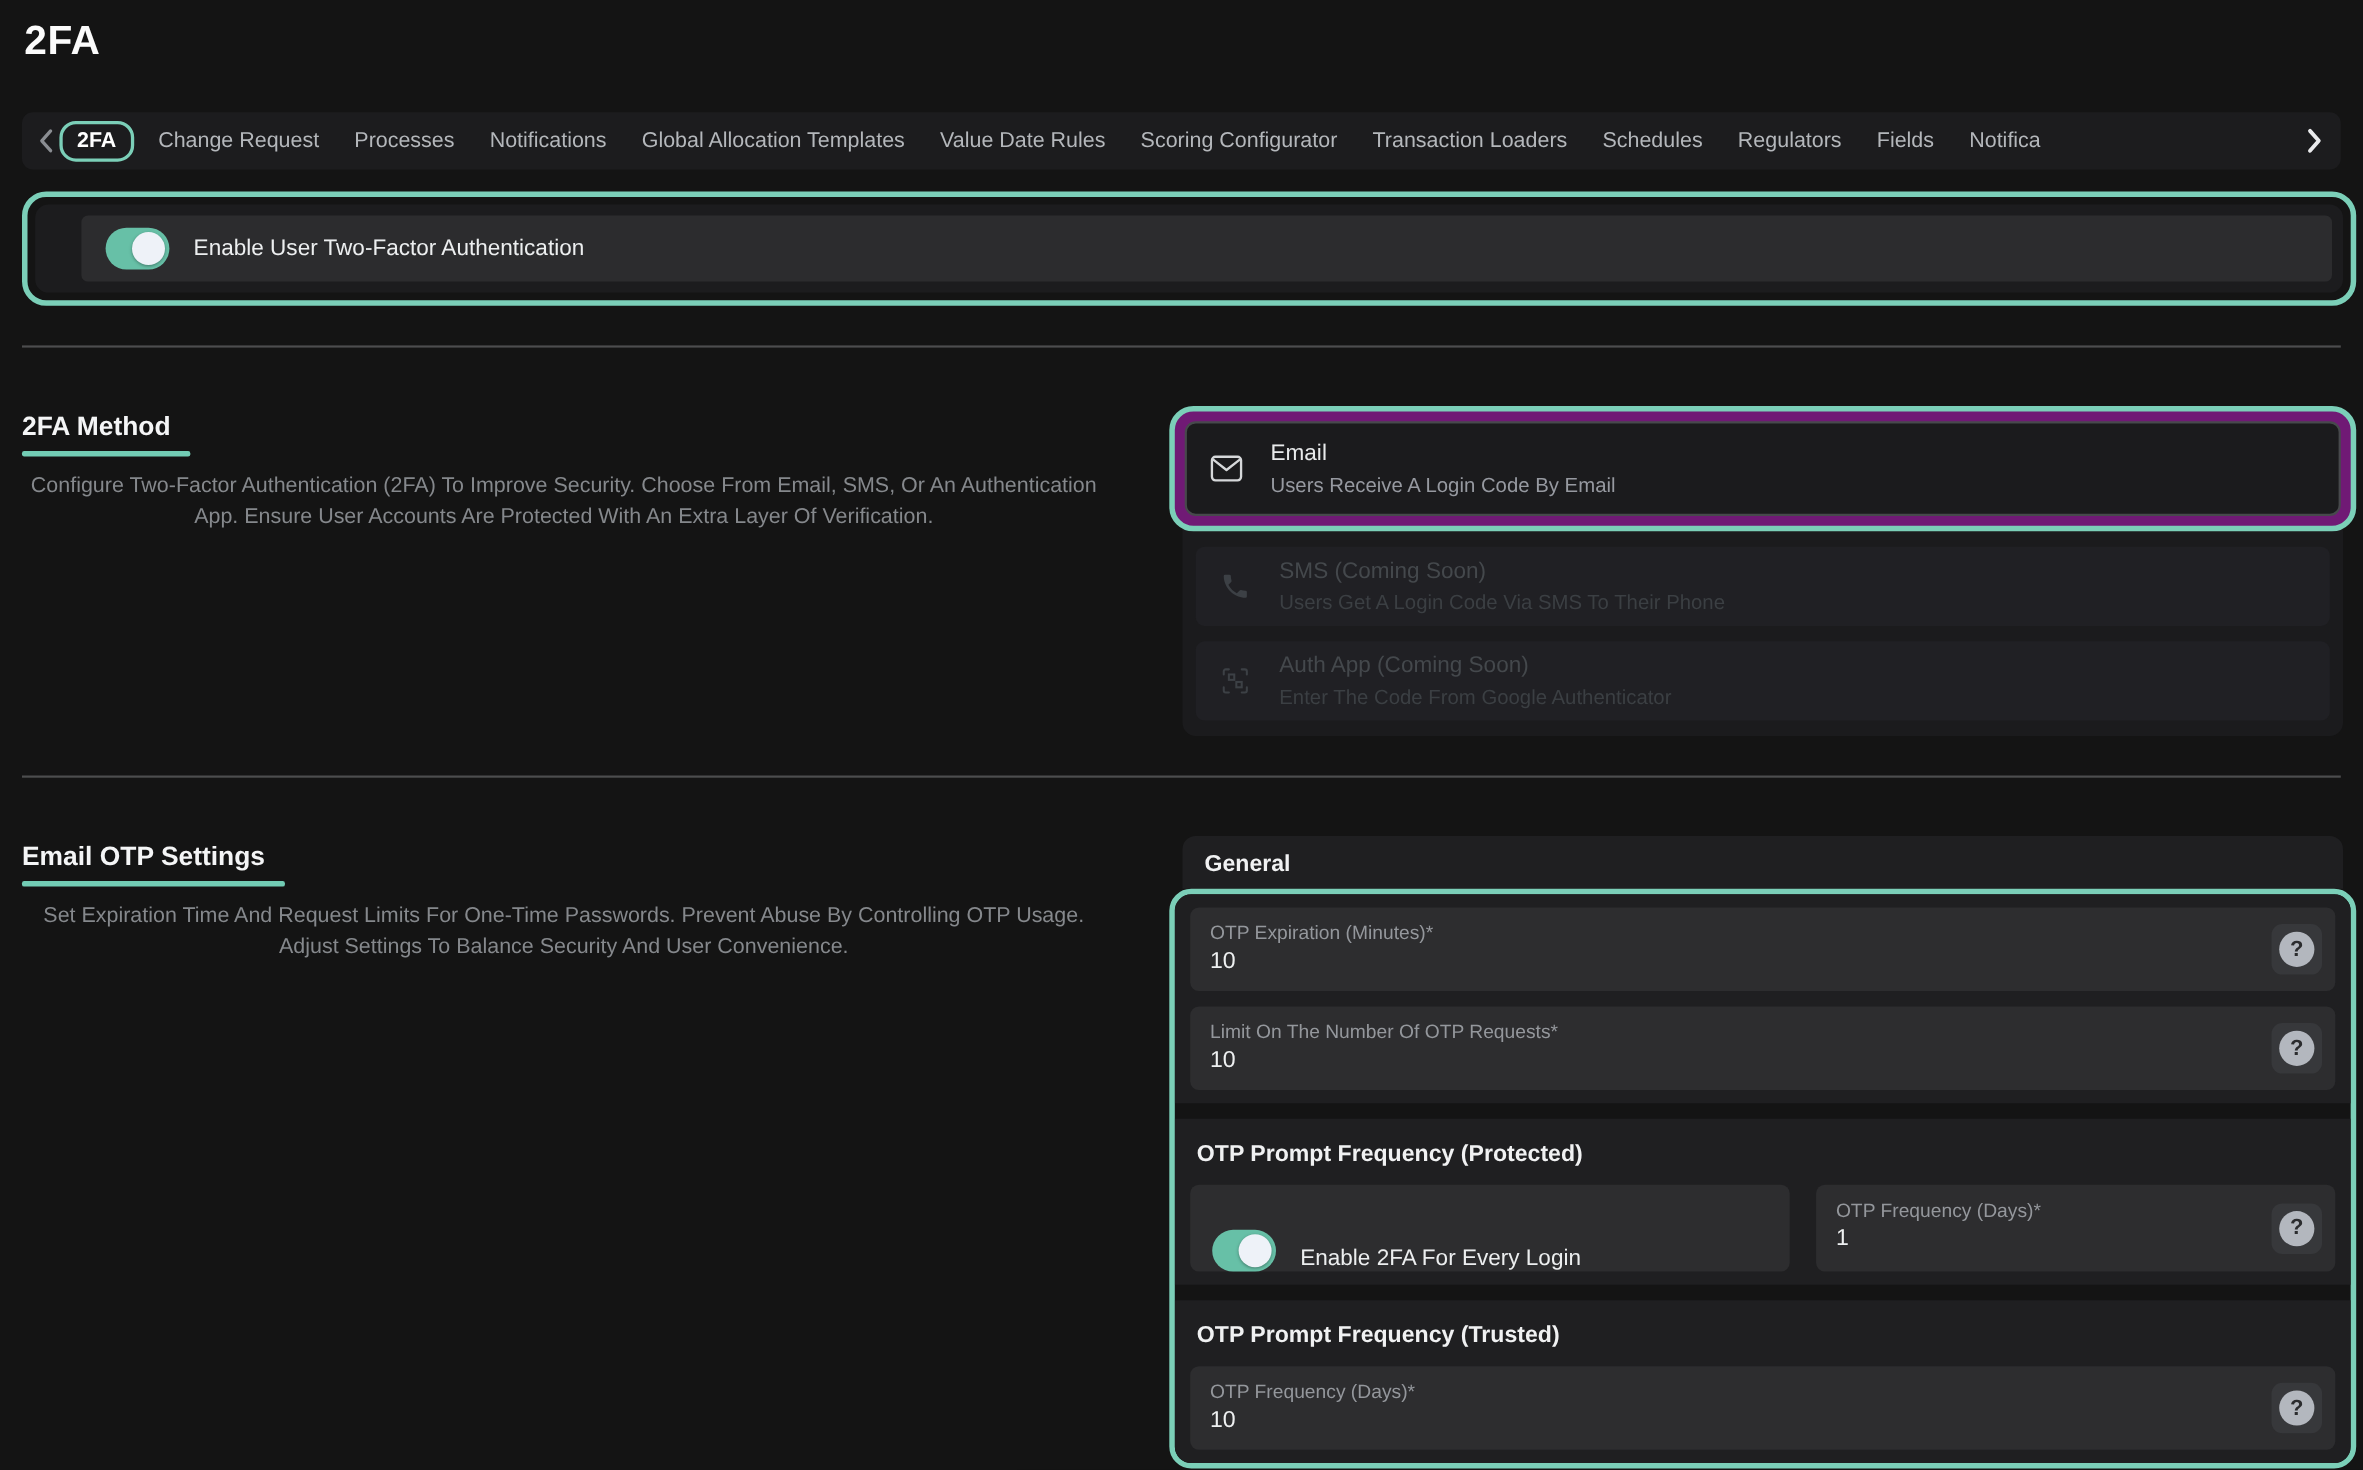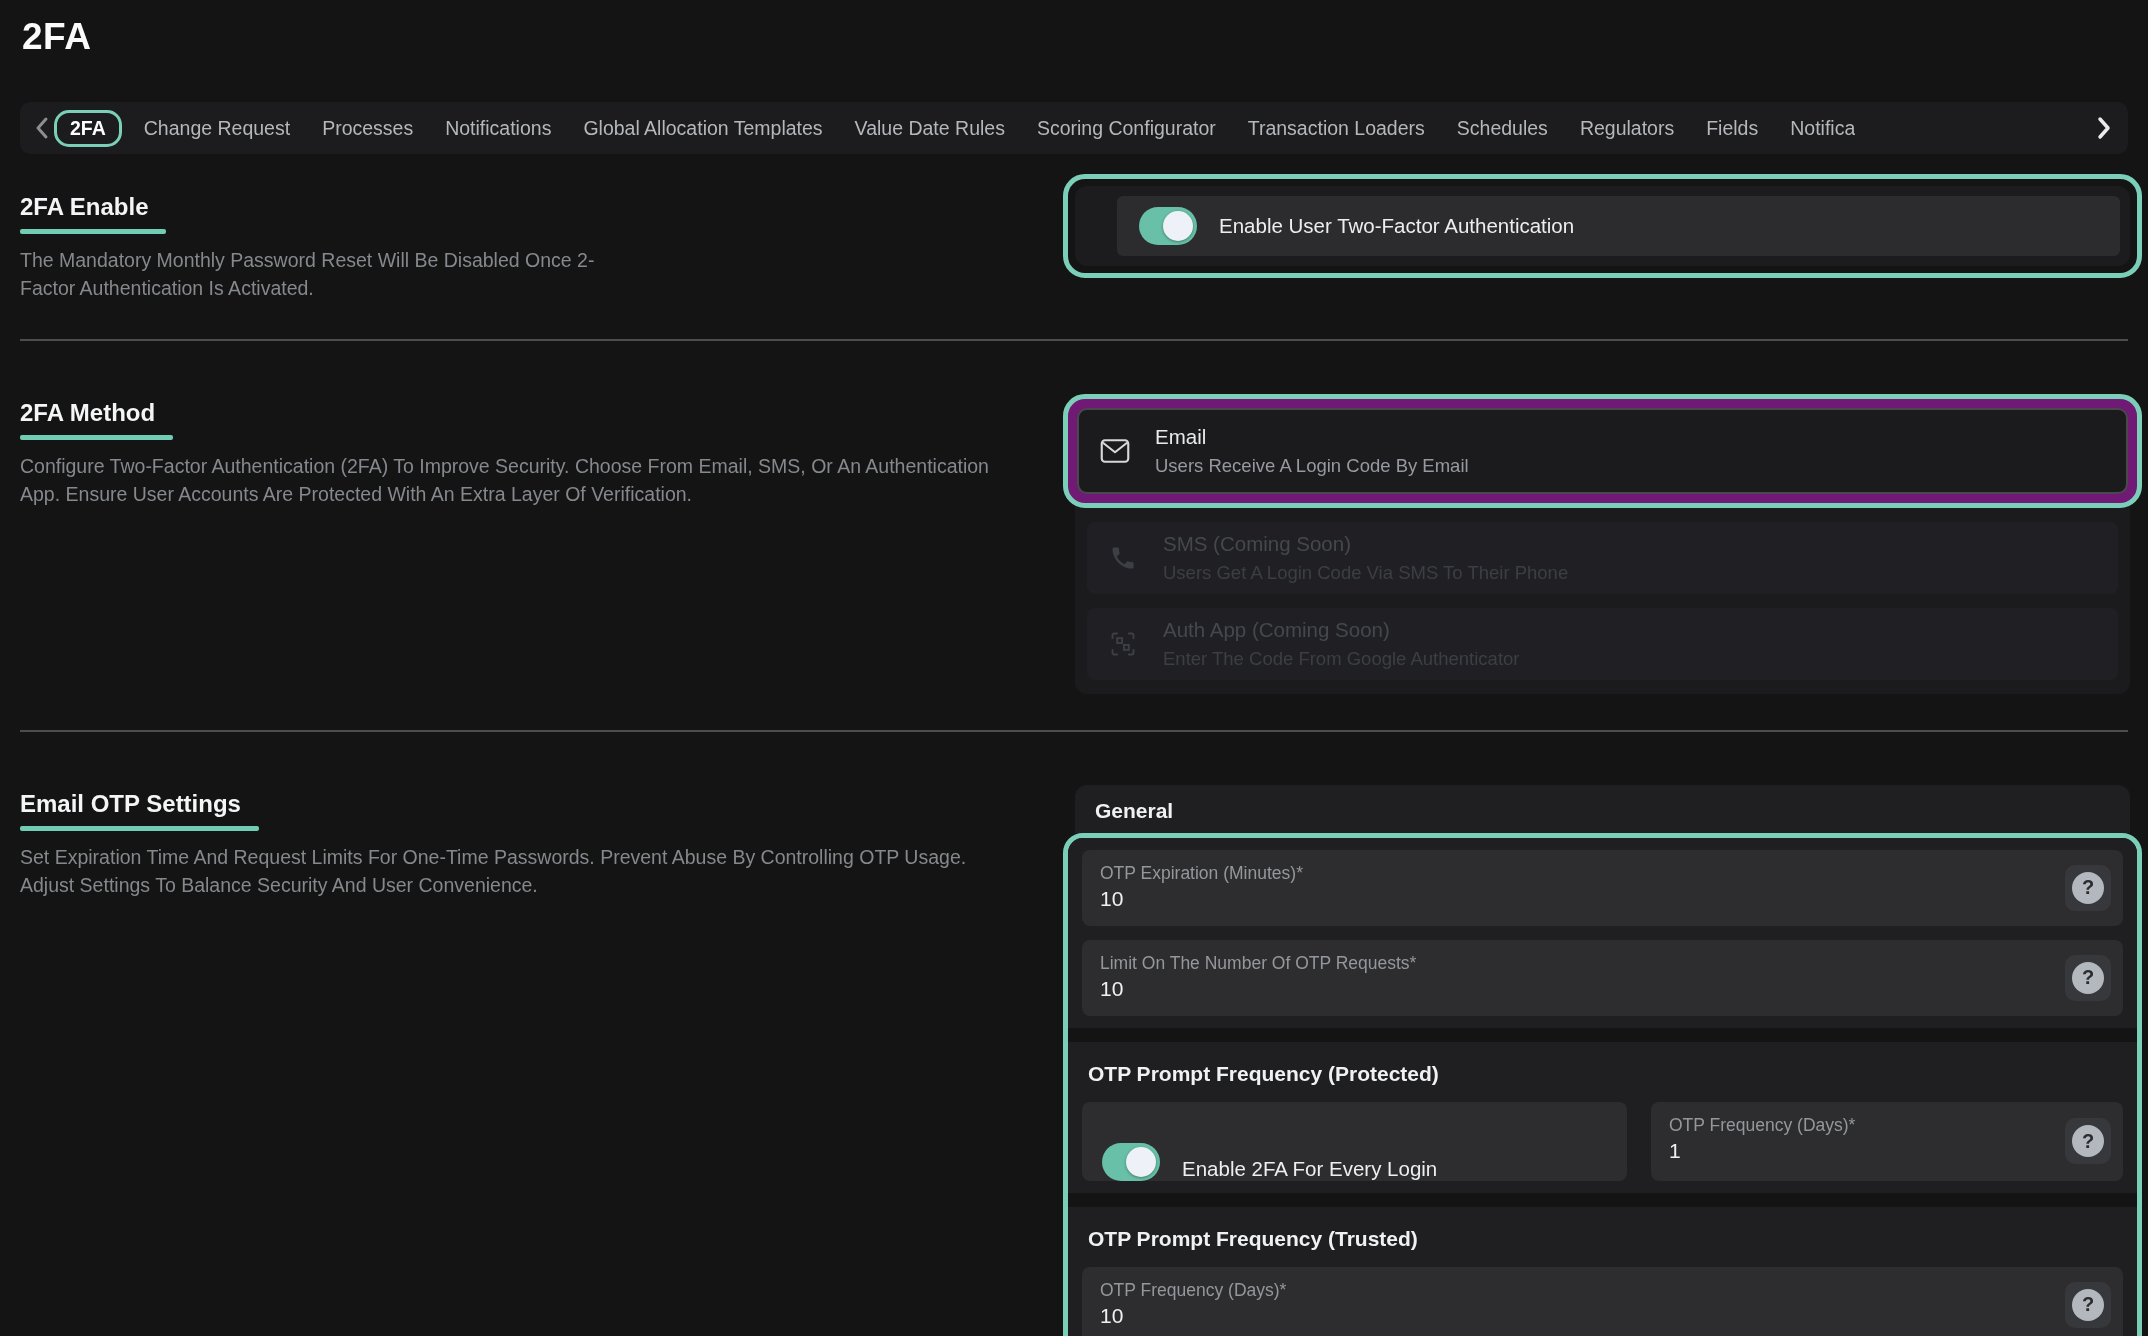--- a/index.html
+++ b/index.html
@@ -29,21 +29,21 @@
   .tab-chevron.right{margin-left:auto;padding-right:4px;}
 
   
   .section{display:flex;align-items:flex-start;}
   .section-left{width:1000px;flex:none;margin-right:43px;}
   .section-right{flex:1;min-width:0;margin-right:-14px;}
   .sec-heading{display:inline-block;font-size:24px;font-weight:600;color:#f4f5f6;line-height:1.1;}
   .sec-heading::after{content:"";display:block;height:5px;background:#72ccb4;border-radius:2px;margin-top:9px;width:calc(100% + 18px);}
   .sec-desc{margin-top:13px;font-size:19.5px;line-height:1.42;color:#85888c;}
   .desc-narrow{max-width:578px;}
-  .desc-wide{max-width:985px;}
+  .desc-wide{max-width:985px;text-align:center;}
   .divider{border:none;border-top:2px solid #4c4d4e;margin:36px 0 0 0;}
 
   
   .teal-box{border:5px solid #7bcfb8;border-radius:22px;padding:7px;}
 
   
   .sec1{margin-top:20px;}
   .sec1 .section-left{padding-top:20px;}
   .enable-panel{background:#1c1c1e;border-radius:12px;padding:10px;}
   .toggle-row{background:#2c2c2e;border-radius:6px;height:60px;display:flex;align-items:center;gap:22px;padding:0 22px;cursor:pointer;margin-left:32px;}
@@ -108,24 +108,20 @@
     <span class="tab">Fields</span>
     <span class="tab tab-last">Notifica</span>
     <span class="tab-chevron right">
       <svg width="16" height="26" viewBox="0 0 16 26">
           <polyline points="4,4 12,13 4,22" stroke="#e9eaec" stroke-width="3.5" fill="none" stroke-linecap="round" stroke-linejoin="round"></polyline>
         </svg>
     </span>
   </div>
 
   <div class="section sec1">
-    <div class="section-left">
-      <div class="sec-heading">2FA Enable</div>
-      <div class="sec-desc desc-narrow">The Mandatory Monthly Password Reset Will Be Disabled Once 2-Factor Authentication Is Activated.</div>
-    </div>
     <div class="section-right">
       <div class="teal-box">
         <div class="enable-panel">
           <div class="toggle-row">
             <span class="toggle"></span>
             <span class="toggle-label">Enable User Two-Factor Authentication</span>
           </div>
         </div>
       </div>
     </div>

